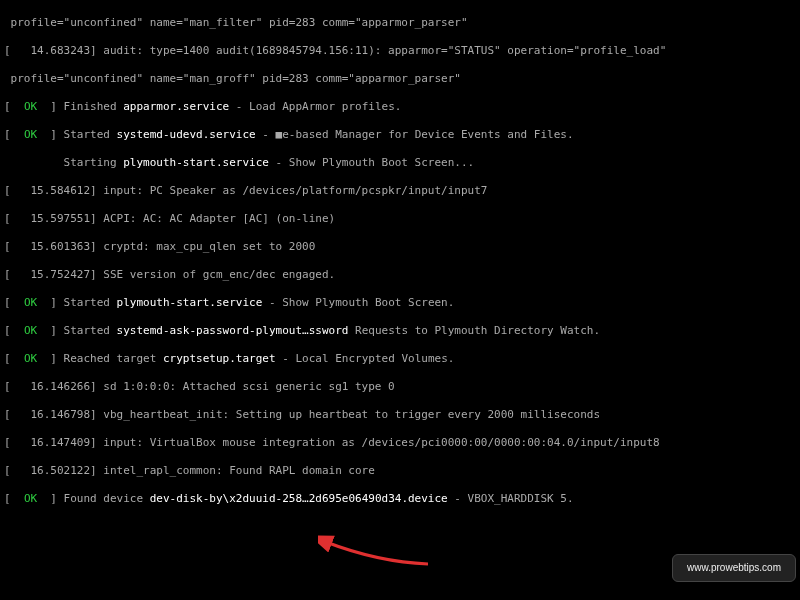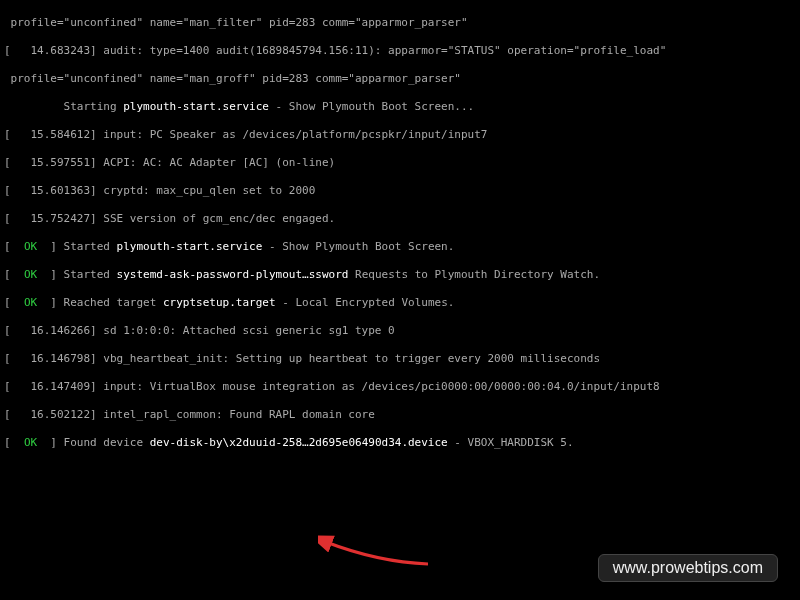--- a/index.html
+++ b/index.html
@@ -18,45 +18,47 @@
   .screen {
     padding: 2px 4px;
     white-space: pre;
   }
   .ok { color: #2ecc40; }
   .wh { color: #fff; }
   .gr { color: #aaa; }
   .line { display: block; }
   .watermark {
     position: absolute;
-    right: 22px;
+    right: 4px;
     bottom: 18px;
     background: #222;
     border: 1px solid #444;
     border-radius: 6px;
     padding: 6px 14px;
     color: #eee;
     font-family: Arial, sans-serif;
-    font-size: 16px;
+    font-size: 10px;
     text-align: right;
   }
   .arrow {
     position: absolute;
     left: 318px;
     bottom: 28px;
     pointer-events: none;
   }
 </style>
 </head>
 <body>
 
 <div class="screen">
 <span class="line gr"> profile="unconfined" name="man_filter" pid=283 comm="apparmor_parser"</span>
 <span class="line gr">[   14.683243] audit: type=1400 audit(1689845794.156:11): apparmor="STATUS" operation="profile_load"</span>
 <span class="line gr"> profile="unconfined" name="man_groff" pid=283 comm="apparmor_parser"</span>
+<span class="line"><span class="gr">[  </span><span class="ok">OK</span><span class="gr">  ] Finished </span><span class="wh">apparmor.service</span><span class="gr"> - Load AppArmor profiles.</span></span>
+<span class="line"><span class="gr">[  </span><span class="ok">OK</span><span class="gr">  ] Started </span><span class="wh">systemd-udevd.service</span><span class="gr"> - ■e-based Manager for Device Events and Files.</span></span>
 <span class="line"><span class="gr">         Starting </span><span class="wh">plymouth-start.service</span><span class="gr"> - Show Plymouth Boot Screen...</span></span>
 <span class="line gr">[   15.584612] input: PC Speaker as /devices/platform/pcspkr/input/input7</span>
 <span class="line gr">[   15.597551] ACPI: AC: AC Adapter [AC] (on-line)</span>
 <span class="line gr">[   15.601363] cryptd: max_cpu_qlen set to 2000</span>
 <span class="line gr">[   15.752427] SSE version of gcm_enc/dec engaged.</span>
 <span class="line"><span class="gr">[  </span><span class="ok">OK</span><span class="gr">  ] Started </span><span class="wh">plymouth-start.service</span><span class="gr"> - Show Plymouth Boot Screen.</span></span>
 <span class="line"><span class="gr">[  </span><span class="ok">OK</span><span class="gr">  ] Started </span><span class="wh">systemd-ask-password-plymout…ssword</span><span class="gr"> Requests to Plymouth Directory Watch.</span></span>
 <span class="line"><span class="gr">[  </span><span class="ok">OK</span><span class="gr">  ] Reached target </span><span class="wh">cryptsetup.target</span><span class="gr"> - Local Encrypted Volumes.</span></span>
 <span class="line gr">[   16.146266] sd 1:0:0:0: Attached scsi generic sg1 type 0</span>
 <span class="line gr">[   16.146798] vbg_heartbeat_init: Setting up heartbeat to trigger every 2000 milliseconds</span>

